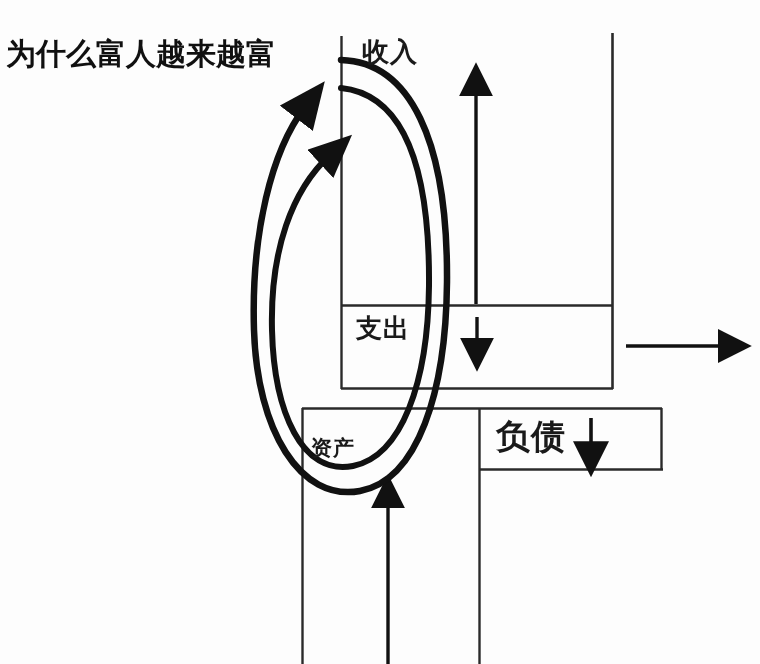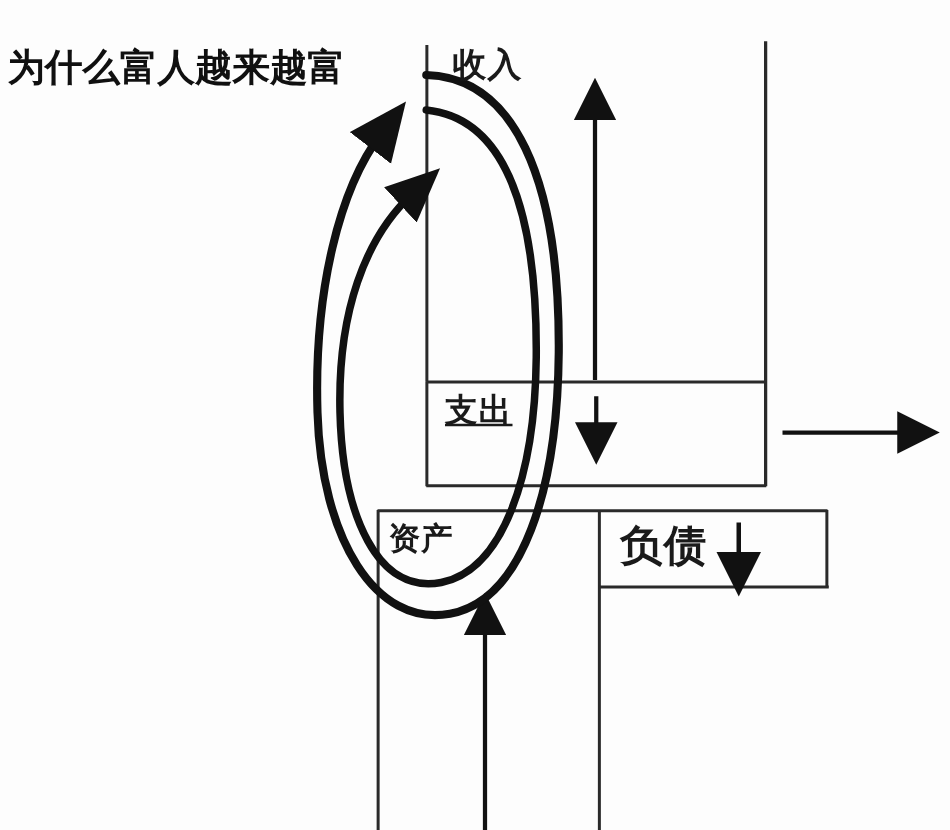--- a/index.html
+++ b/index.html
@@ -43,26 +43,25 @@
   }
   #label-income {
     left: 362px;
     top: 34px;
     font-size: 27px;
   }
   #label-expenses {
     left: 356px;
     top: 311px;
     font-size: 26px;
-    text-decoration: underline;
   }
   #label-assets {
     left: 311px;
-    top: 414px;
-    font-size: 25px;
+    top: 434px;
+    font-size: 21px;
   }
   #label-liabilities {
     left: 496px;
     top: 414px;
     font-size: 34px;
   }
 </style>
 </head>
 <body>
 

